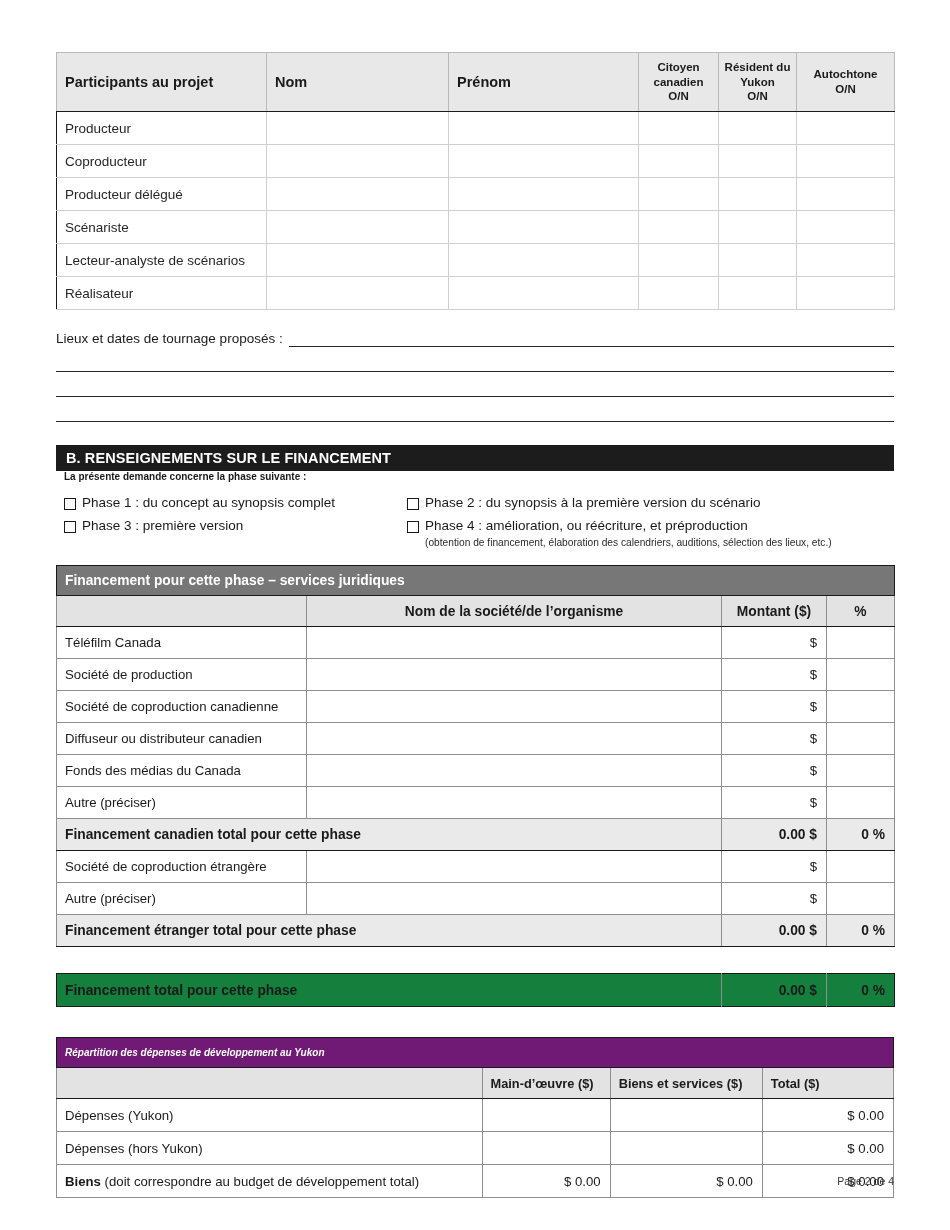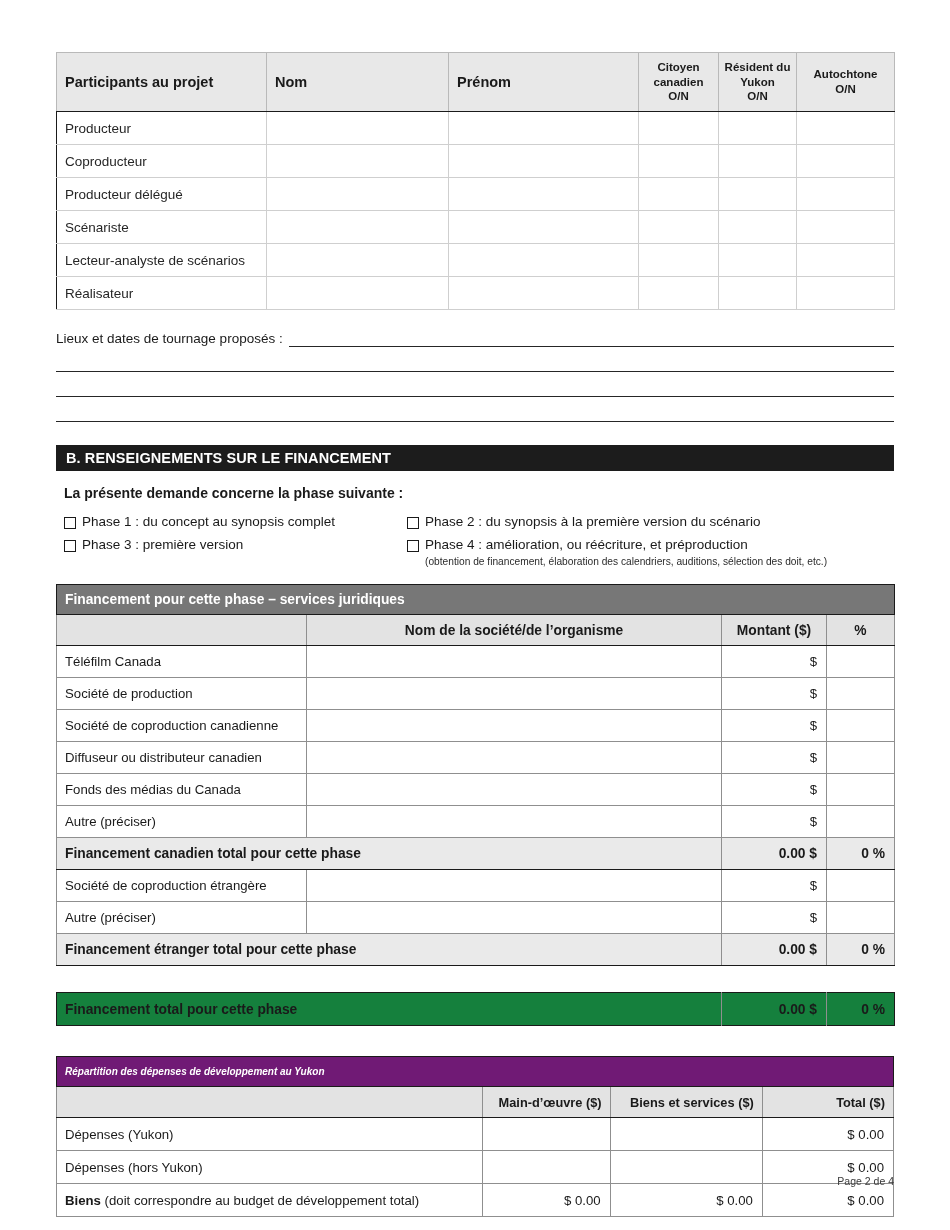--- a/index.html
+++ b/index.html
@@ -108,23 +108,22 @@
     font-size: 14.5px;
     height: 26px;
     line-height: 26px;
     padding: 0 10px;
     width: 838px;
     box-sizing: border-box;
     letter-spacing: .1px;
   }
 
   .subhead {
-    margin-top: 14px;
-    font-weight: bold;
-    font-size: 14px;
+    font-weight: bold;
+    font-size: 10px;
     padding-left: 8px;
   }
 
   
   .phases {
     margin-top: 13px;
     padding-left: 8px;
     position: relative;
   }
   .phase-row {
@@ -231,21 +230,21 @@
     font-size: 10px;
     height: 25px;
     border: none;
     border-bottom: 1.6px solid #1a1a1a;
     font-style: italic;
   }
   .exp .hdr td {
     background: #e3e3e3;
     font-weight: bold;
     font-size: 12.8px;
-    text-align: right;
+    text-align: left;
     height: 26px;
     border-bottom: 1.6px solid #1a1a1a;
   }
   .exp td.money { text-align: right; padding-right: 9px; }
   .exp .total td { border-top: 1.6px solid #1a1a1a; }
   .exp .total td:first-child b { font-weight: bold; }
   .ecol-label { width: 425px; }
   .ecol-lab2  { width: 128px; }
   .ecol-goods { width: 152px; }
   .ecol-total { width: 131px; }
@@ -379,21 +378,21 @@
     </div>
     <div class="phase-row">
       <div class="phase-cell left">
         <span class="cbx"></span>
         <span class="phase-txt">Phase 3 : première version</span>
       </div>
       <div class="phase-cell">
         <span class="cbx"></span>
         <span>
           <span class="phase-txt">Phase 4 : amélioration, ou réécriture, et préproduction</span>
-          <div class="phase-note">(obtention de financement, élaboration des calendriers, auditions, sélection des doit, etc.)</div>
+          <div class="phase-note">(obtention de financement, élaboration des calendriers, auditions, sélection des lieux, etc.)</div>
         </span>
       </div>
     </div>
   </div>
 
   <div class="fin-wrap">
     <table class="fin">
       <colgroup>
         <col class="fcol-name">
           <col class="fcol-org">

